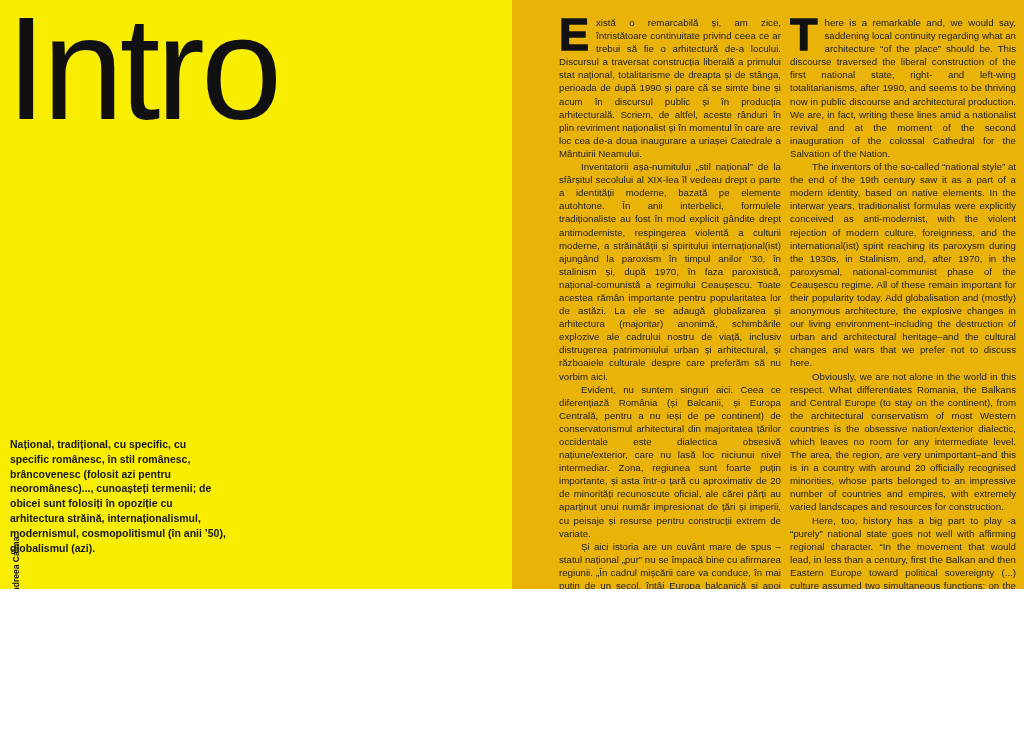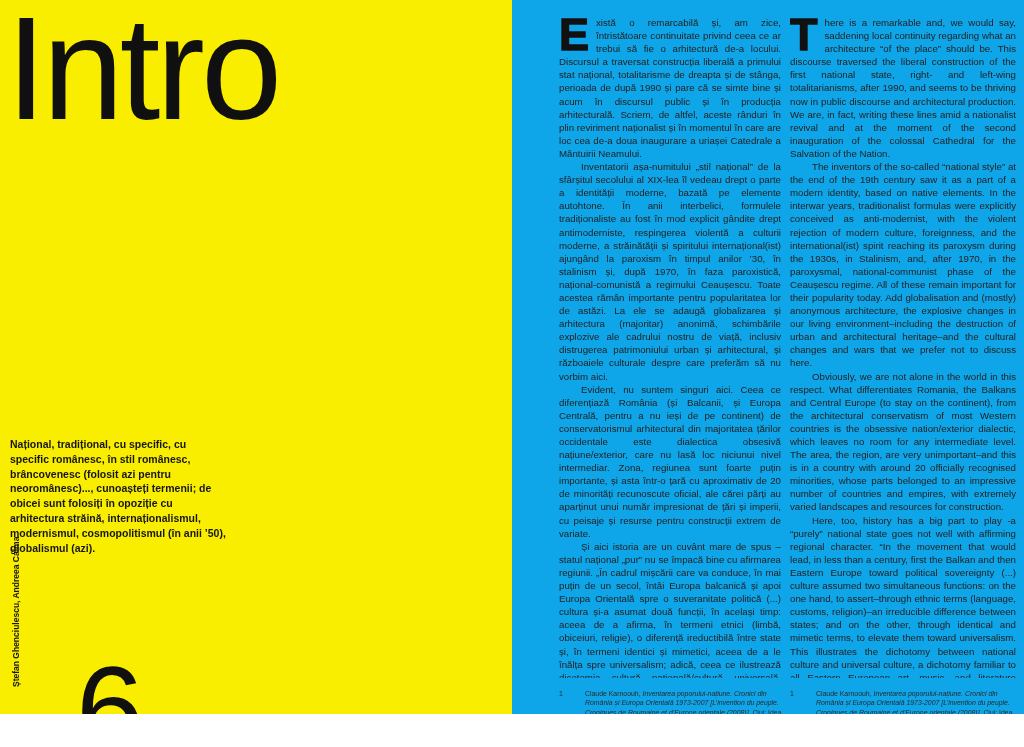--- a/index.html
+++ b/index.html
@@ -4,22 +4,22 @@
 <style>
   html, body { margin: 0; padding: 0; }
   body {
     width: 1024px; height: 747px;
     background: #ffffff;
     font-family: "Liberation Sans", "DejaVu Sans", sans-serif;
     color: #1c1c1c;
     -webkit-font-smoothing: antialiased;
   }
   .page {
-    position: relative; width: 1024px; height: 714px;
-    background: #0ea5e9; overflow: hidden;
+    position: relative; width: 1024px; height: 589px;
+    background: #eab308; overflow: hidden;
   }
 
   
   .yellow-panel {
     position: absolute; left: 0; top: 0;
     width: 512px; height: 747px;
     background: #faee00;
   }
   .intro-title {
     position: absolute; left: 6px; top: -4px;

